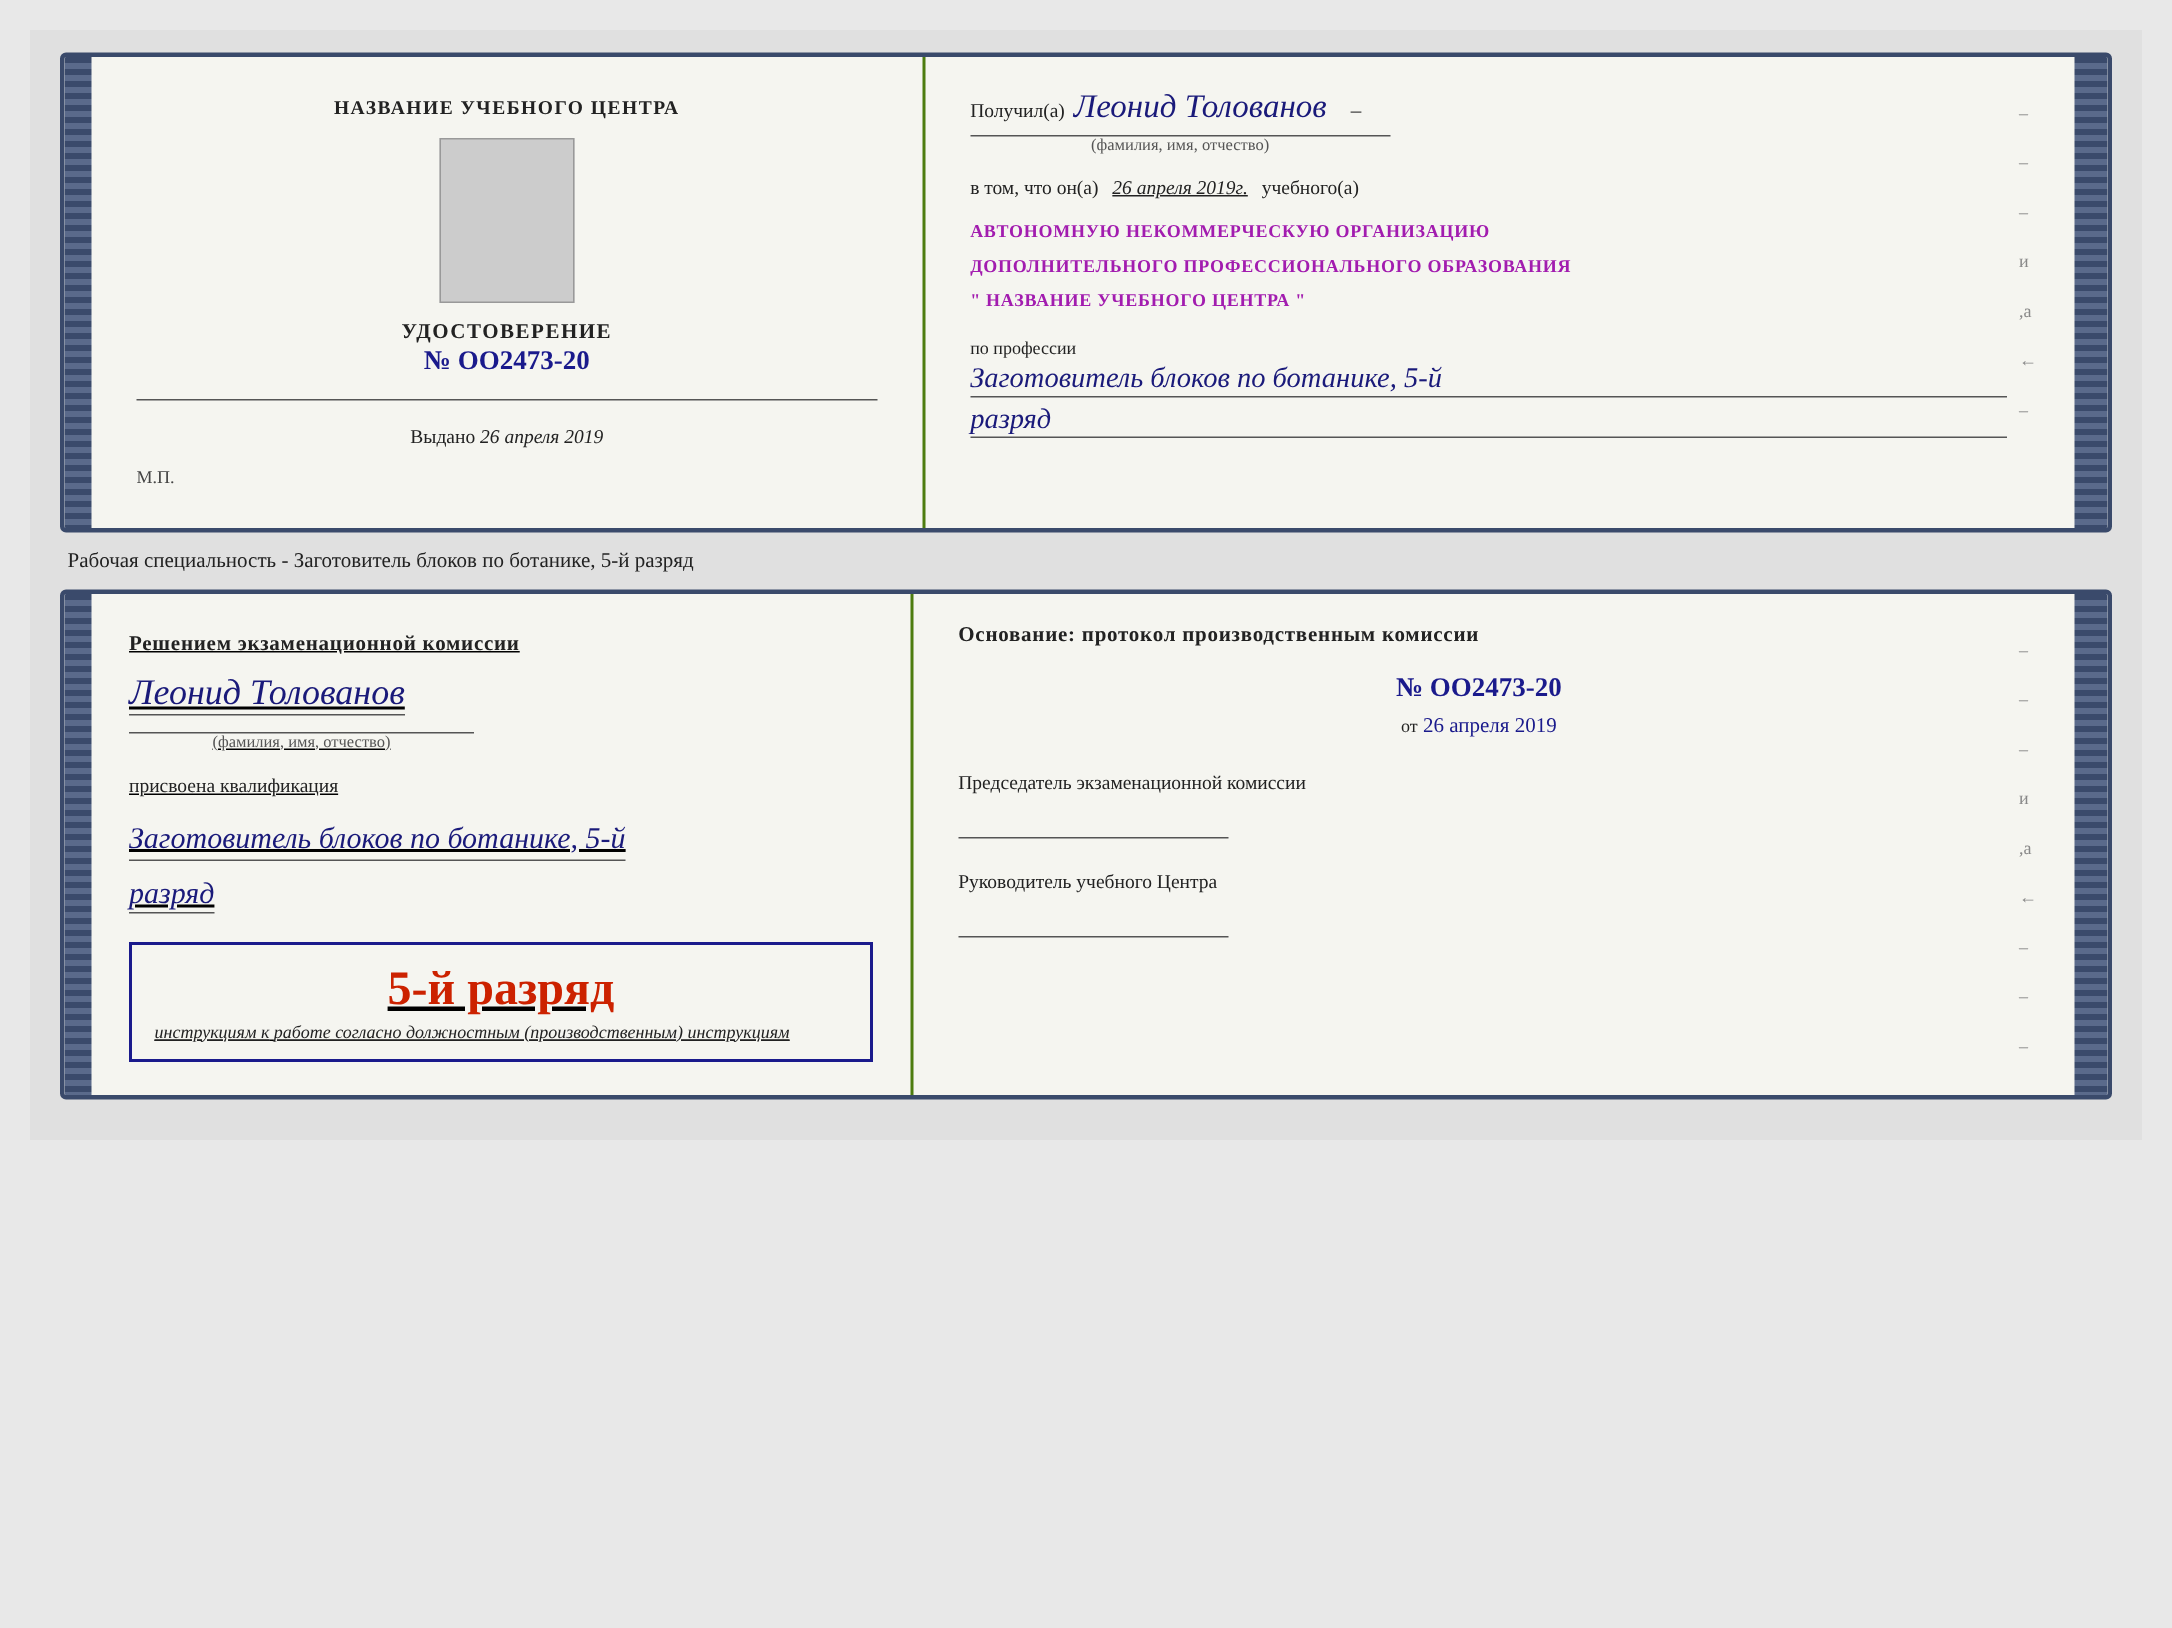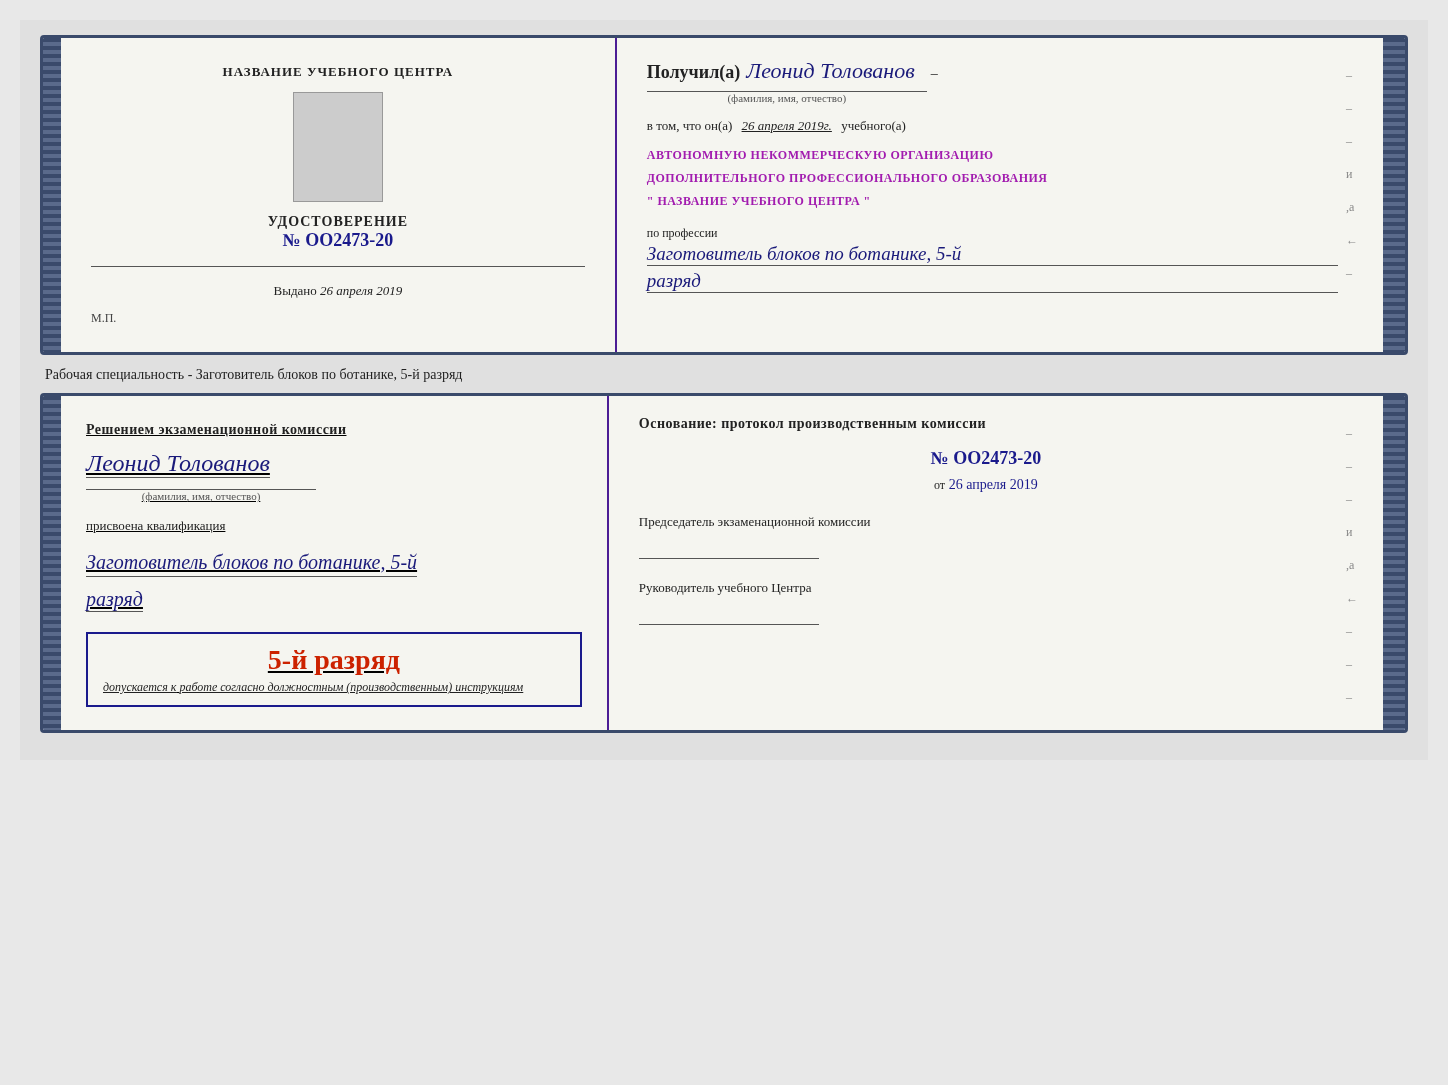--- a/index.html
+++ b/index.html
@@ -24,21 +24,21 @@
       display: flex;
       overflow: hidden;
       margin-bottom: 12px;
       position: relative;
       min-height: 320px;
     }
 
     .doc-left {
       flex: 1;
       padding: 20px 30px;
-      border-right: 2px solid #4c1d95;
+      border-right: 2px solid #4d7c0f;
       display: flex;
       flex-direction: column;
       align-items: center;
       justify-content: space-around;
       min-height: 280px;
     }
 
     .doc-right {
       flex: 1.4;
       padding: 20px 30px 20px 30px;
@@ -89,24 +89,23 @@
     }
 
     .stamp-line {
       font-size: 12px;
       color: #444;
       align-self: flex-start;
     }
 
     
     .recipient-line {
-      font-size: 18px;
+      font-size: 13px;
       color: #222;
       margin-bottom: 4px;
-      font-weight: bold;
     }
 
     .handwritten {
       font-family: 'Georgia', cursive;
       font-style: italic;
       color: #1a1a7a;
       font-size: 22px;
     }
 
     .small-label {
@@ -231,21 +230,21 @@
 
     
     .badge-box {
       border: 2px solid #1a1a8c;
       padding: 10px 15px;
       margin-top: 10px;
       width: 100%;
     }
 
     .badge-rank {
-      font-size: 28px;
+      font-size: 32px;
       font-weight: bold;
       color: #cc2200;
       text-align: center;
       display: block;
     }
 
     .badge-desc {
       font-size: 12px;
       color: #222;
       text-align: left;
@@ -405,21 +404,21 @@
       <span class="name-handwritten">Леонид Толованов</span>
       <div class="small-label" style="width: 230px;">(фамилия, имя, отчество)</div>
 
       <div class="qualification-label" style="margin-top: 10px;">присвоена квалификация</div>
       <span class="qualification-handwritten">Заготовитель блоков по ботанике, 5-й</span>
       <span class="rank2-handwritten">разряд</span>
 
       <div class="badge-box">
         <span class="badge-rank">5-й разряд</span>
         <div class="badge-desc">
-          <span>допускается к</span>
+          <span>инструкциям к</span>
           <span style="font-style: italic; text-decoration: underline;">работе согласно должностным (производственным) инструкциям</span>
         </div>
       </div>
     </div>
 
     <div class="doc-right" style="padding-right: 50px;">
       <div class="basis-title">Основание: протокол производственным комиссии</div>
 
       <div class="protocol-number" style="text-align: center; margin: 16px 0 8px;">№  OO2473-20</div>
 

